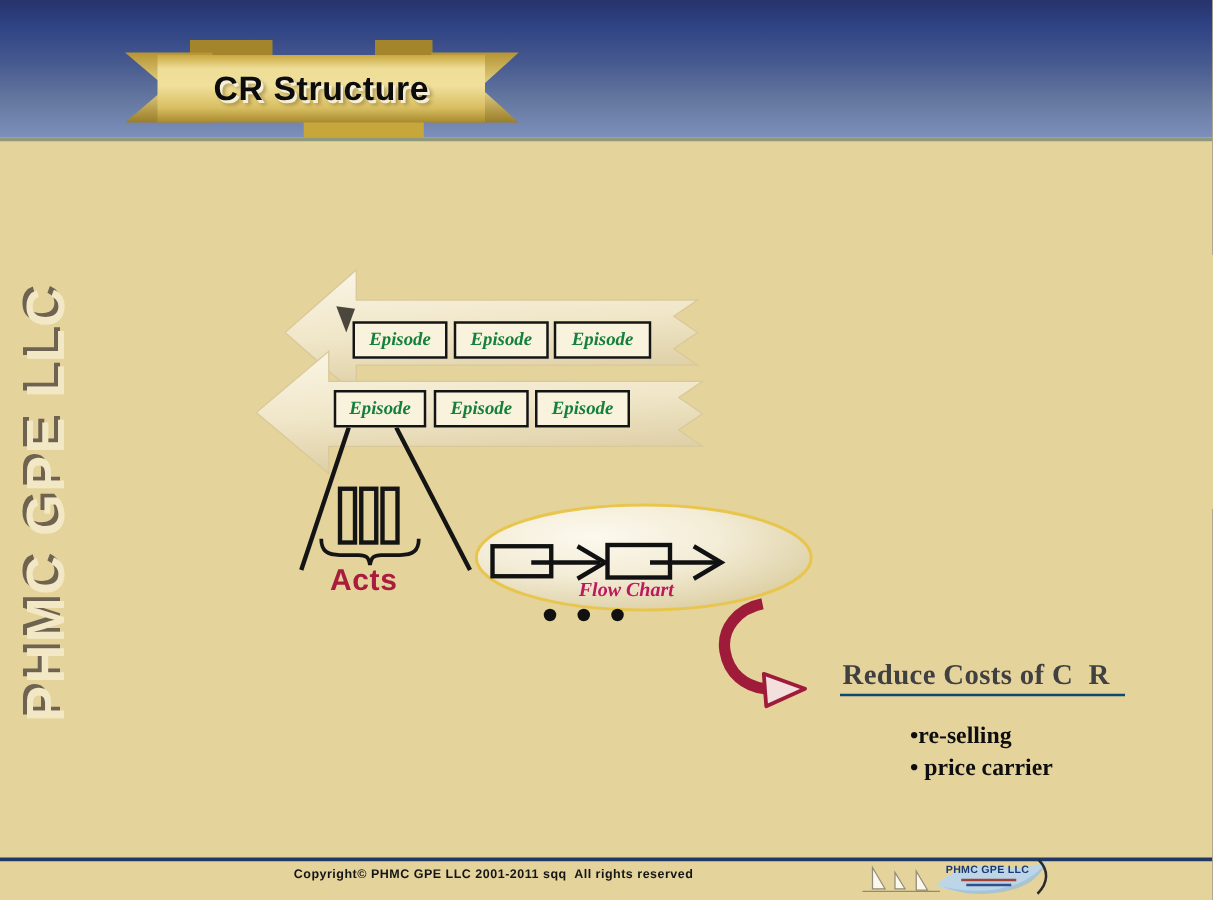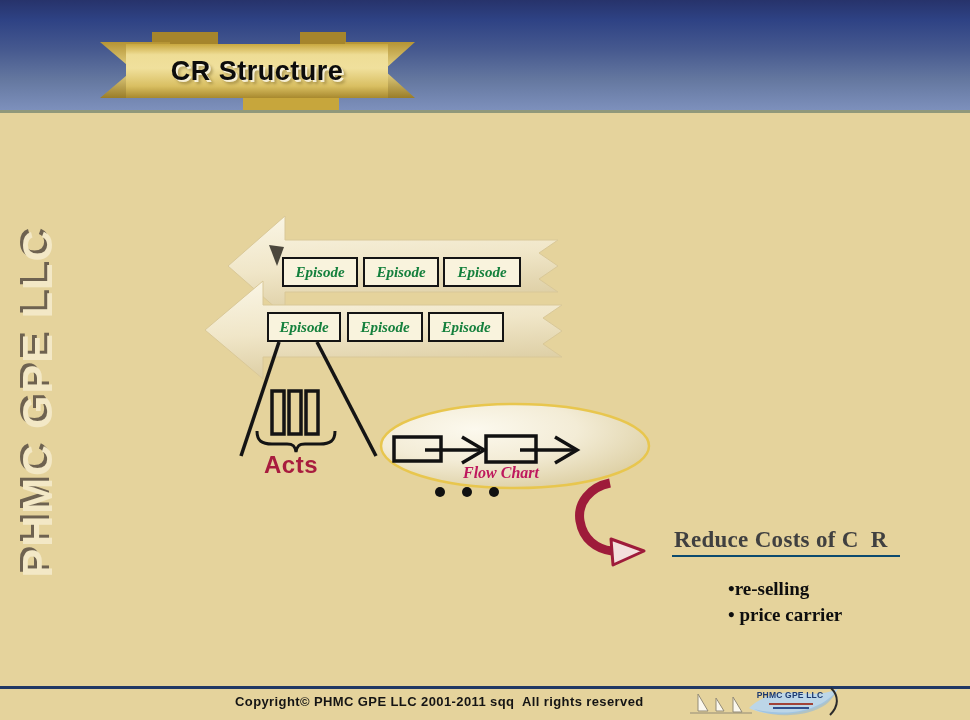--- a/index.html
+++ b/index.html
@@ -42,21 +42,21 @@
 
   
   .reduce{position:absolute;left:672px;top:527px;
         font:bold 23px "Liberation Serif",serif;color:#404040;letter-spacing:.3px;
         border-bottom:2px solid #0c4a6e;padding:0 6px 2px 2px;white-space:pre;}
   .bullets{position:absolute;left:716px;top:564px;list-style:none;margin:12px;padding:0;}
   .bullets li{font:bold 19px "Liberation Serif",serif;color:#0e0e0e;line-height:26px;white-space:pre;}
 
   
   .footer-line{position:absolute;left:0;top:686px;width:970px;height:3px;background:#203864;}
-  .footer-text{position:absolute;left:235px;top:694px;font-weight:bold;font-size:13px;
+  .footer-text{position:absolute;left:235px;top:694px;font-weight:bold;font-size:10px;
         letter-spacing:.4px;color:#141414;white-space:pre;}
   .logo{position:absolute;left:748px;top:687px;width:92px;height:30px;}
   .logo-text{position:absolute;left:0;top:3px;width:84px;text-align:center;
         font-size:8.5px;font-weight:bold;color:#1d3a70;letter-spacing:.2px;}
   .logo-bar1{position:absolute;left:21px;top:16px;width:44px;height:2px;background:#a04238;}
   .logo-bar2{position:absolute;left:25px;top:20px;width:36px;height:2px;background:#31508e;}
 </style>
 </head>
 <body>
 

